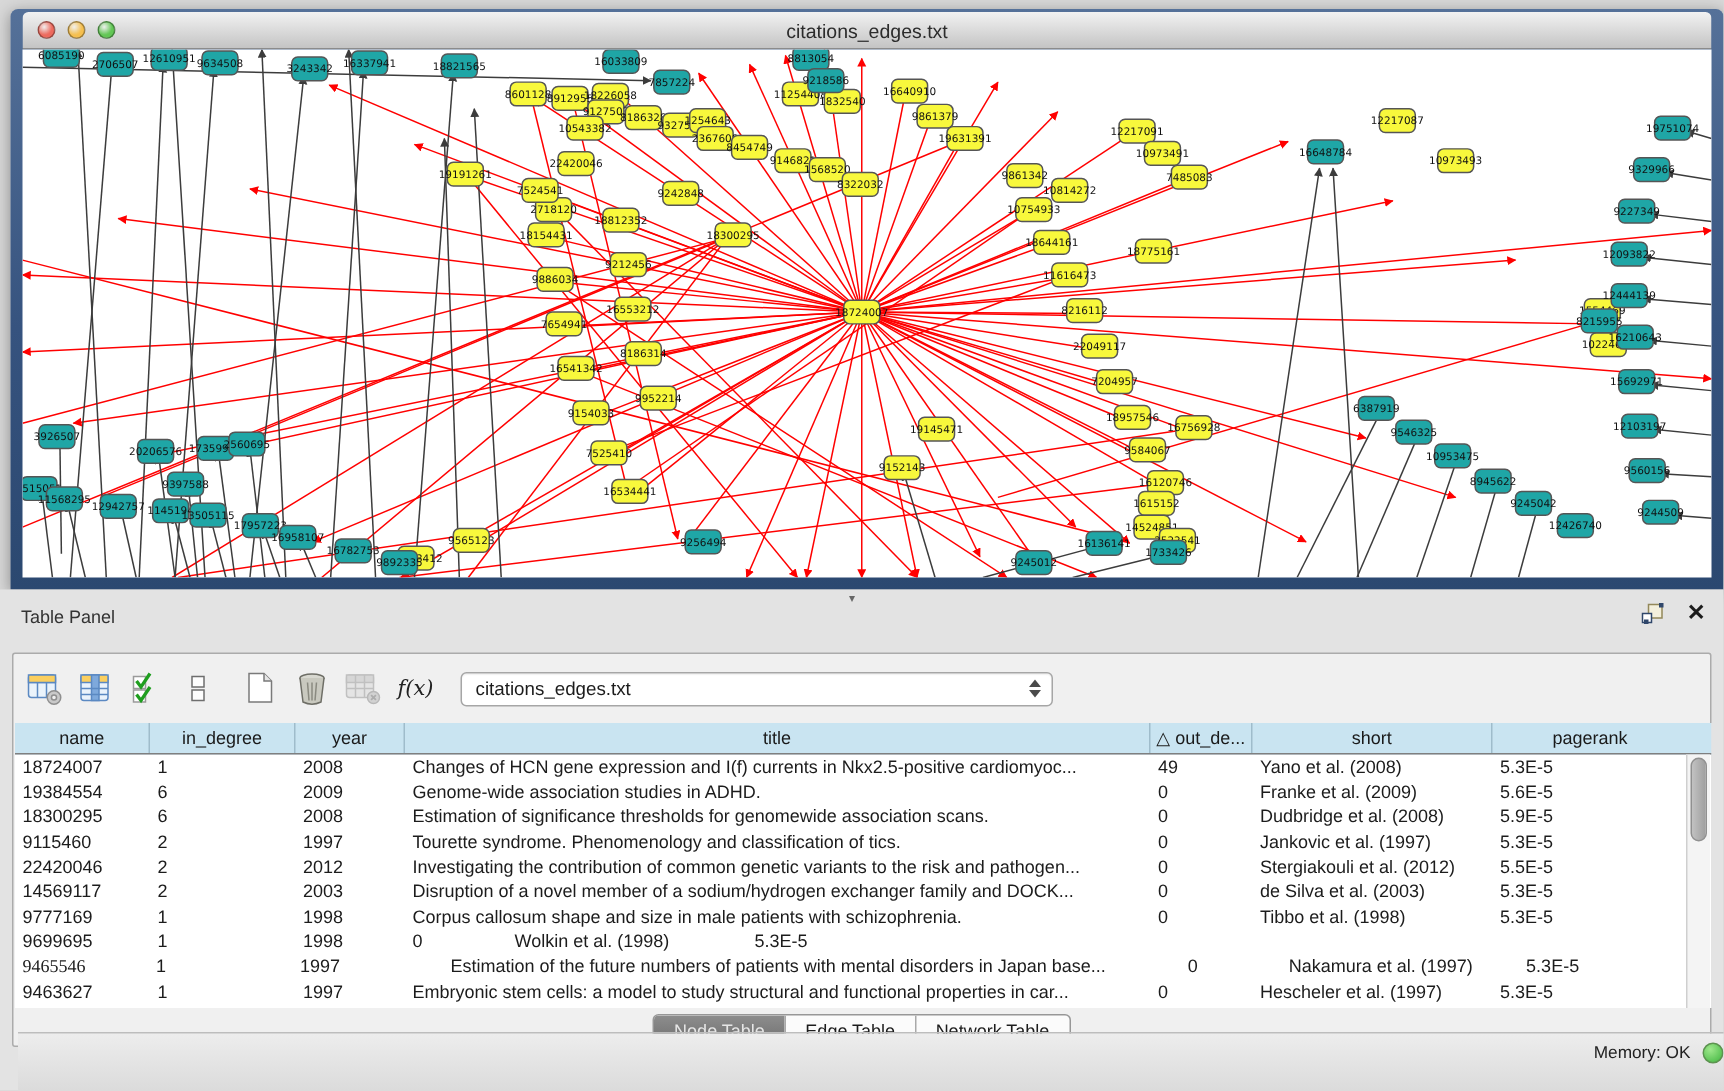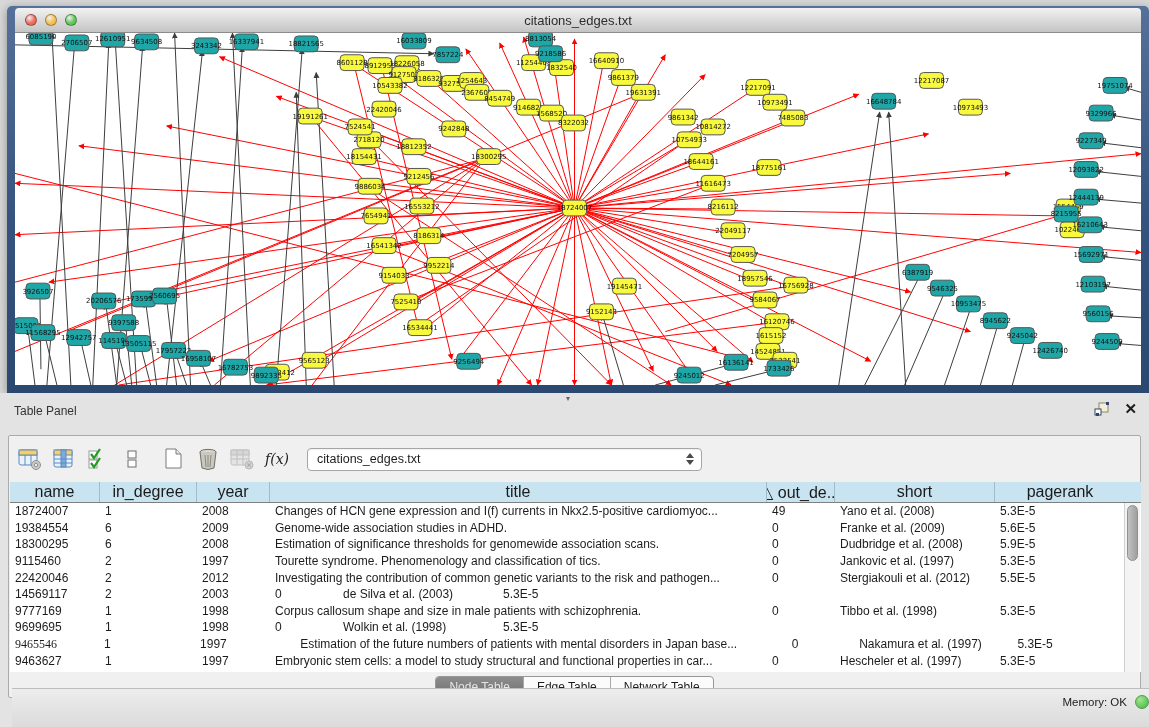--- a/index.html
+++ b/index.html
@@ -38,21 +38,21 @@
     border:1px solid #A6A6A6;border-radius:4px;display:flex;align-items:center;position:relative;
     font-size:12.5px;color:#1C1C1C;padding-left:9px;box-shadow:inset 0 1px 1px rgba(0,0,0,.06);}
   .combo-arrows{position:absolute;right:7px;top:4px;display:flex;flex-direction:column;gap:2px;}
   .combo-arrows i{display:block;width:0;height:0;border-left:4px solid transparent;border-right:4px solid transparent;}
   .arr-up{border-bottom:5px solid #4A4A4A;}
   .arr-dn{border-top:5px solid #4A4A4A;}
 
   
   .table-wrap{position:absolute;left:1px;top:46px;width:1131px;height:190px;background:#FFF;overflow:hidden;}
   .thead{display:flex;height:21px;background:#C9E4F1;border-bottom:1px solid #7F7F7F;box-sizing:border-box;}
-  .th{box-sizing:border-box;font-size:16px;color:#1A1A1A;display:flex;align-items:center;
+  .th{box-sizing:border-box;font-size:12px;color:#1A1A1A;display:flex;align-items:center;
       justify-content:center;border-right:1px solid #9FBCCB;overflow:hidden;white-space:nowrap;}
   .th:last-child{border-right:none;}
   .tr{display:flex;height:16.6px;align-items:center;}
   .td{box-sizing:border-box;font-size:12px;color:#1C1C1C;padding-left:5px;overflow:hidden;
       white-space:nowrap;text-overflow:clip;}
   .vscroll{position:absolute;right:0;top:67px;width:16px;height:169px;background:#F4F4F4;
       border-left:1px solid #CFCFCF;box-sizing:border-box;}
   .vthumb{position:absolute;left:2px;top:2px;width:11px;height:56px;border-radius:6px;
       background:linear-gradient(90deg,#C2C2C2,#9F9F9F);border:1px solid #909090;box-sizing:border-box;}
 
@@ -809,20 +809,21 @@
               <div class="td" style="width: 73px;">2012</div>
               <div class="td" style="width: 497px;">Investigating the contribution of common genetic variants to the risk and pathogen...</div>
               <div class="td" style="width: 68px;">0</div>
               <div class="td" style="width: 160px;">Stergiakouli et al. (2012)</div>
               <div class="td" style="width: 130px;">5.5E-5</div>
             </div>
             <div class="tr">
               <div class="td" style="width: 90px;">14569117</div>
               <div class="td" style="width: 97px;">2</div>
               <div class="td" style="width: 73px;">2003</div>
+              <div class="td" style="width: 497px;">Disruption of a novel member of a sodium/hydrogen exchanger family and DOCK...</div>
               <div class="td" style="width: 68px;">0</div>
               <div class="td" style="width: 160px;">de Silva et al. (2003)</div>
               <div class="td" style="width: 130px;">5.3E-5</div>
             </div>
             <div class="tr">
               <div class="td" style="width: 90px;">9777169</div>
               <div class="td" style="width: 97px;">1</div>
               <div class="td" style="width: 73px;">1998</div>
               <div class="td" style="width: 497px;">Corpus callosum shape and size in male patients with schizophrenia.</div>
               <div class="td" style="width: 68px;">0</div>

